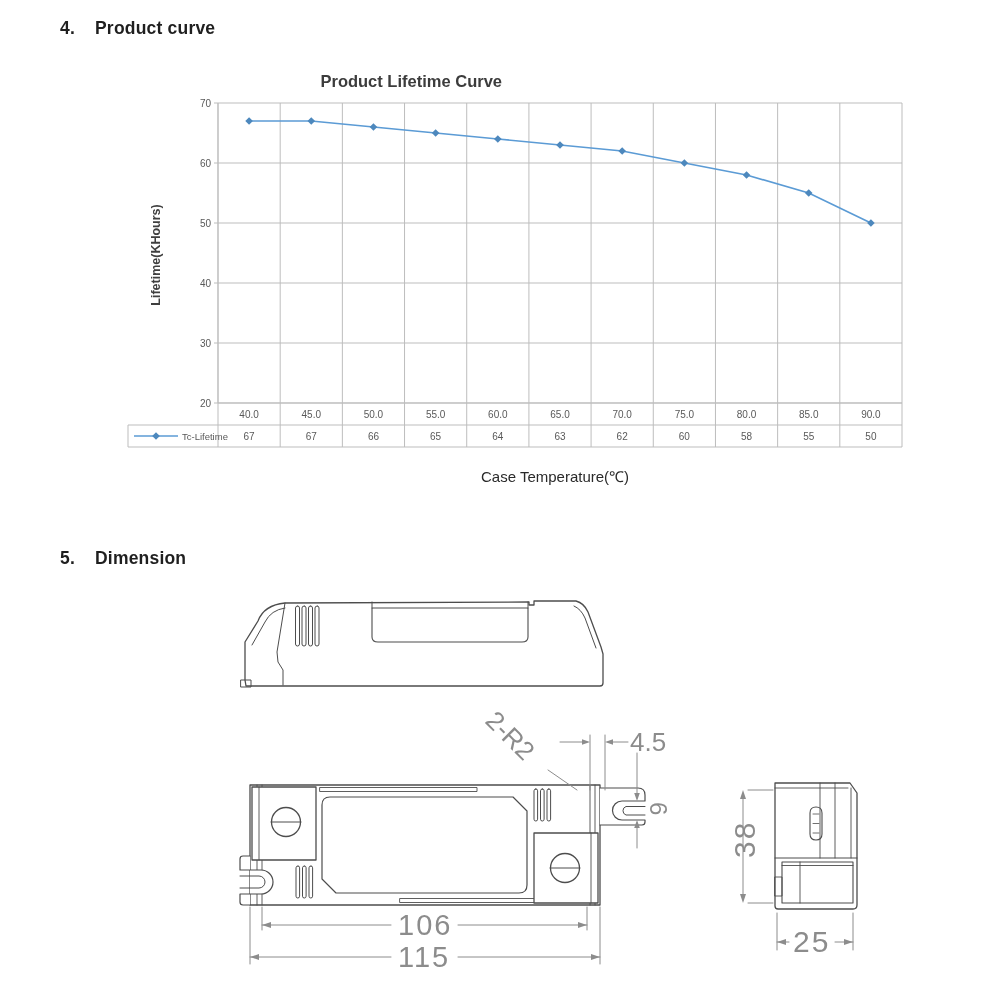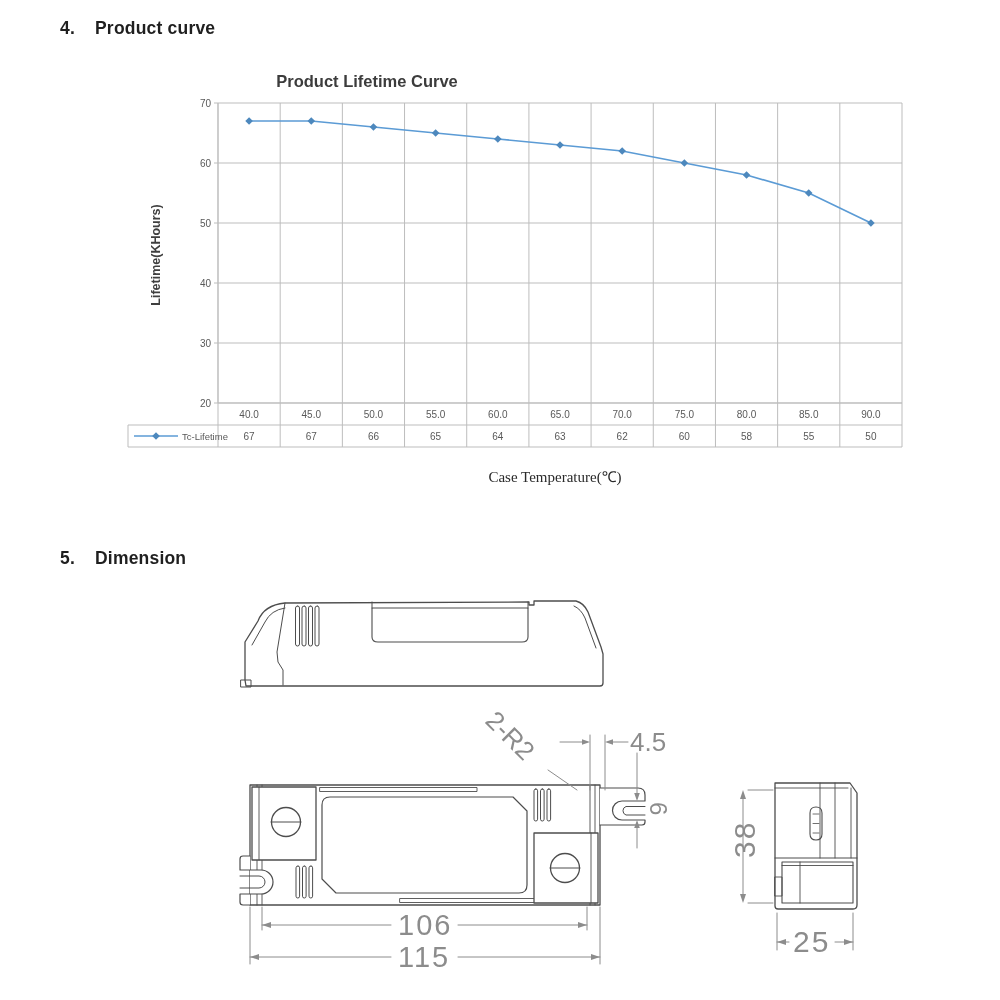--- a/index.html
+++ b/index.html
@@ -1,27 +1,27 @@
 <!DOCTYPE html>
 <html><head>
 <meta charset="utf-8">
 <style>
   html,body{margin:0;padding:0;background:#ffffff;}
   .page{position:relative;width:1000px;height:1000px;background:#ffffff;overflow:hidden;
         font-family:"Liberation Sans",sans-serif;}
   .sec-head{position:absolute;display:flex;gap:20px;font-weight:bold;font-size:17.5px;color:#1f1f1f;
             letter-spacing:.2px;}
-  .chart-title{position:absolute;left:232px;top:72px;width:270px;text-align:center;
+  .chart-title{position:absolute;left:232px;top:72px;width:270px;text-align:right;
                font-weight:bold;font-size:16.5px;color:#3c3c3c;}
   .y-label{position:absolute;left:96px;top:200px;width:120px;height:110px;
            transform:rotate(-90deg);transform-origin:center;
            font-weight:bold;font-size:12.5px;color:#3f3f3f;text-align:center;line-height:110px;}
   .x-label{position:absolute;left:380px;top:466px;width:350px;text-align:center;
            font-size:15px;color:#2a2a2a;
-           font-family:Liberation Serif, serif;}
+           font-family:Liberation Sans, sans-serif;}
   svg text.dim{font-family:"Liberation Sans",sans-serif;fill:#8c8c8c;}
   .drw{position:absolute;}
 </style>
 </head>
 <body>
 
 <div class="page">
 
   <div class="sec-head" style="left:60px;top:18px;">
     <span>4.</span>

